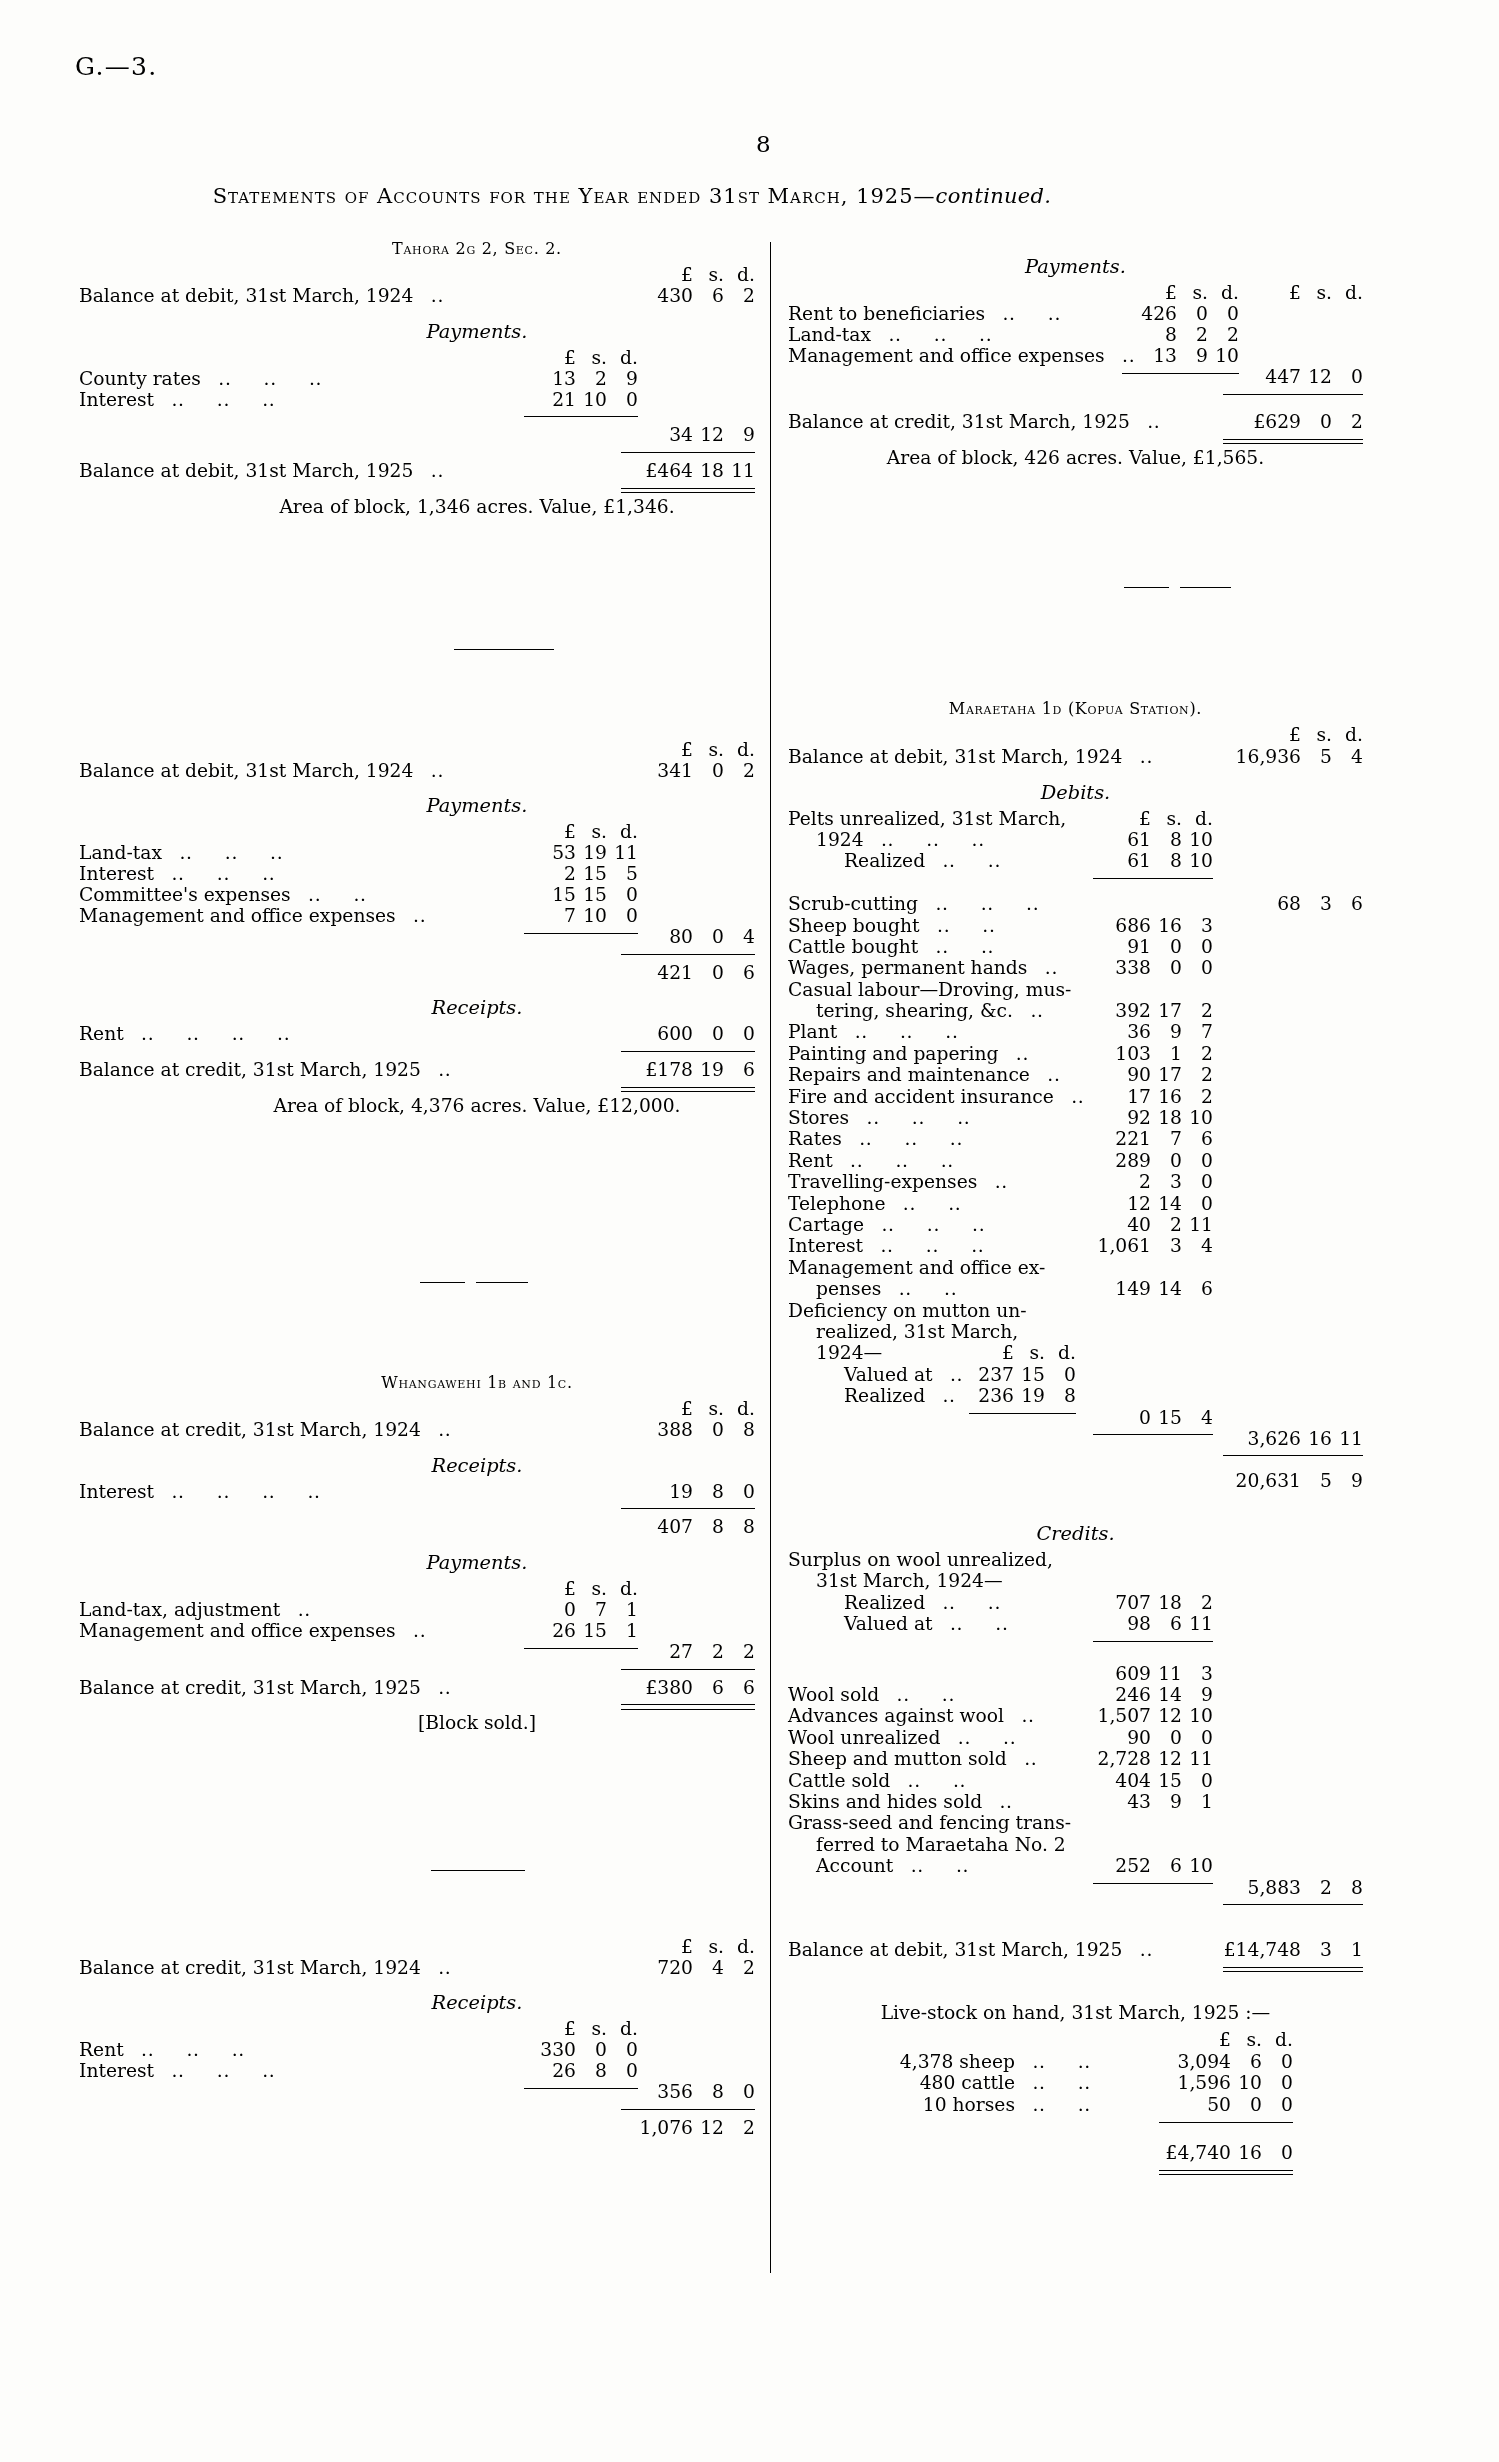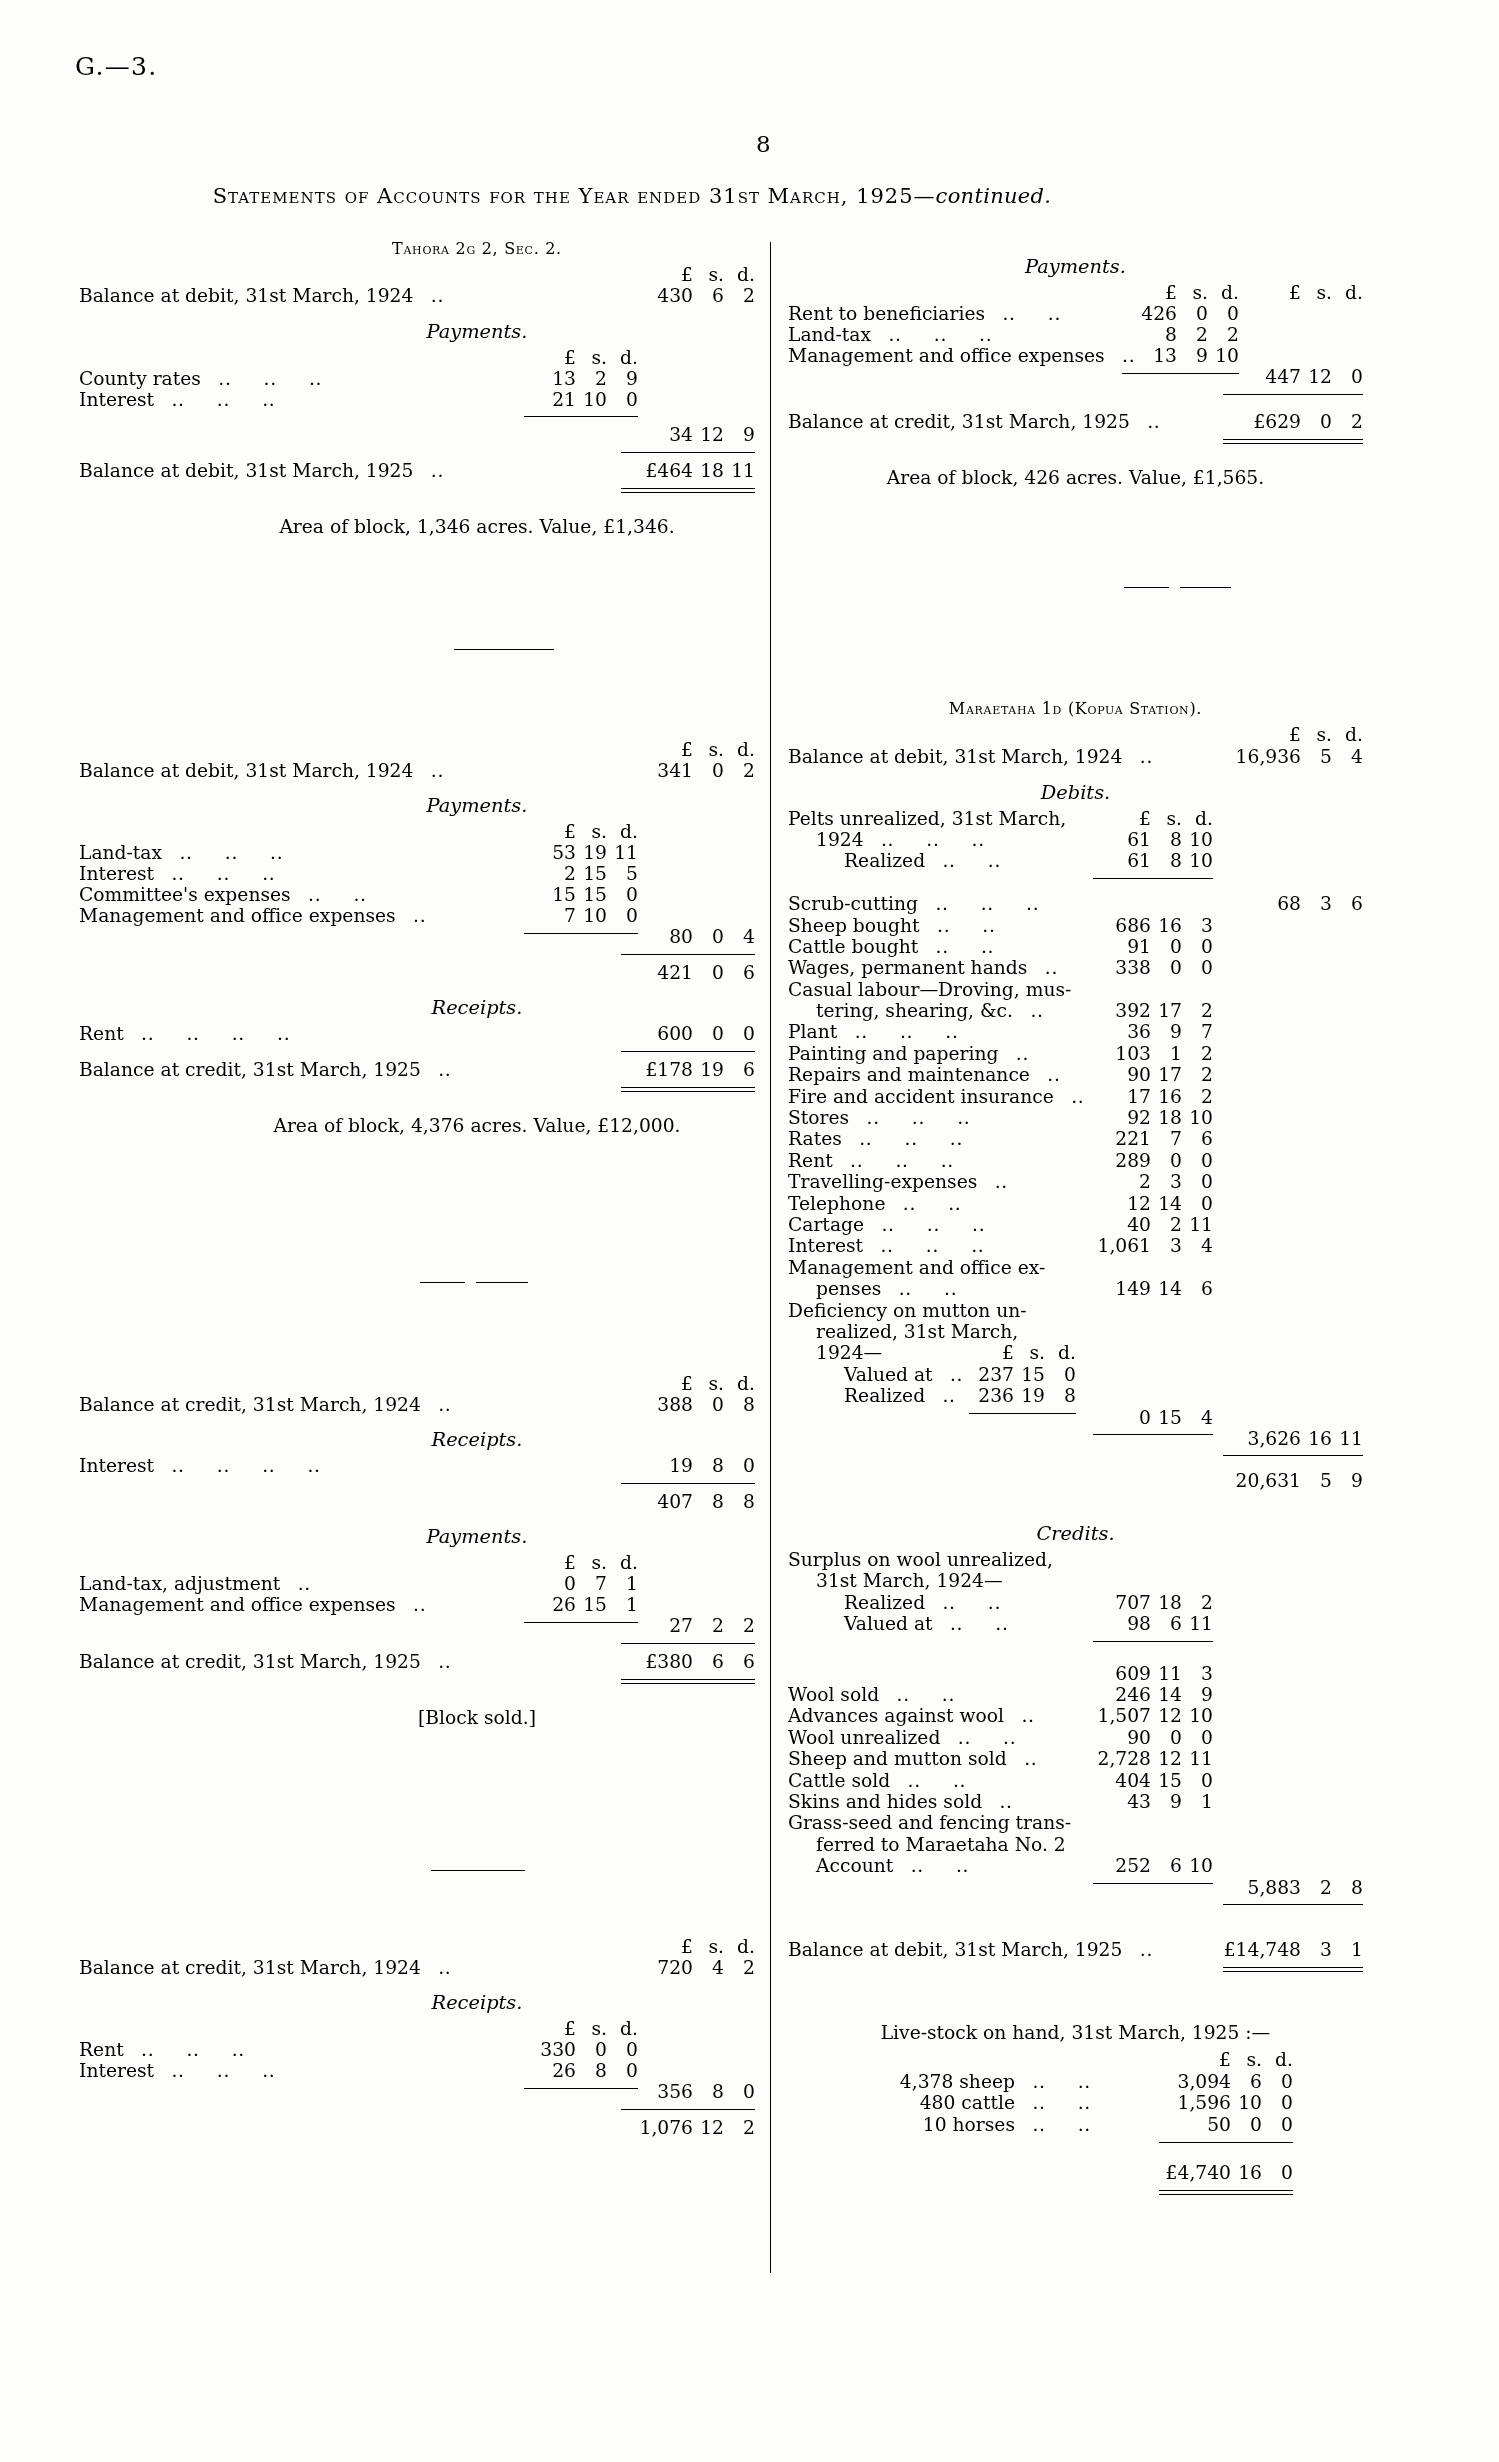--- a/index.html
+++ b/index.html
@@ -21,21 +21,21 @@
 
   .section{position:absolute;}
   .leftcol{left:79px;width:676px;}
   .rightcol{left:788px;width:575px;}
 
   .sec-title{font-variant:small-caps;font-size:16px;letter-spacing:0.7px;
     text-align:center;height:25.4px;}
   .leftcol .centerline{padding-left:120px;}
   .sec-h{font-style:italic;font-size:19.4px;text-align:center;
     margin:13.4px 0 4px 0;height:23px;}
-  .note{text-align:center;margin-top:20px;height:21px;}
+  .note{text-align:center;height:21px;}
   .line{position:relative;height:21px;white-space:nowrap;}
   .lh32 .line{height:21.4px;}
   .lbl{display:inline-block;}
   .i1{padding-left:28px;} .i2{padding-left:56px;}
   .lar{width:227px;text-align:right;}
   .dots{margin-left:17.4px;word-spacing:25.4px;letter-spacing:0.7px;}
   .amt{position:absolute;top:0;display:inline-flex;}
   .amt .p{min-width:55px;text-align:right;}
   .amt .s{width:31px;text-align:right;}
   .amt .d{width:31px;text-align:right;}
@@ -194,20 +194,21 @@
         <span class="p">£178</span>
         <span class="s">19</span>
         <span class="d">6</span>
       </span></div>
     <div class="line rule-line">
       <div class="rl c2 dbl"></div>
     </div>
     <div class="note centerline">Area of block, 4,376 acres.  Value, £12,000.</div>
   </div>
 <div class="section leftcol" style="top:1373px;">
+    <div class="sec-title centerline">Whangawehi 1b and 1c.</div>
     <div class="line">
       <span class="amt c2">
         <span class="p">£</span>
         <span class="s">s.</span>
         <span class="d">d.</span>
       </span>
     </div>
     <div class="line"><span class="lbl">Balance at credit, 31st March, 1924</span><span class="dots">..</span><span class="amt c2">
         <span class="p">388</span>
         <span class="s">0</span>

